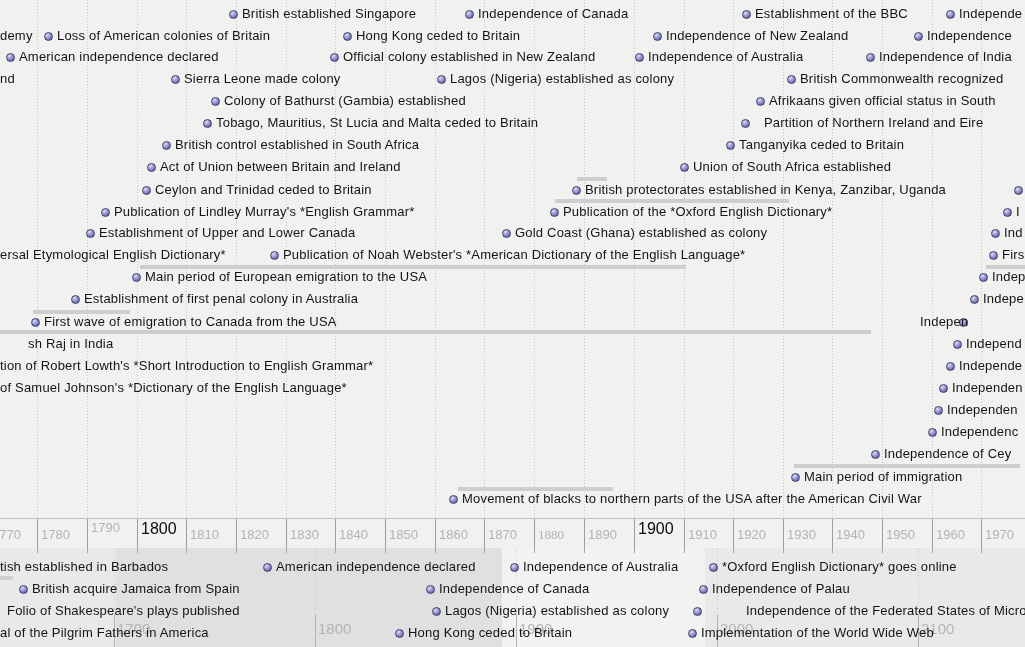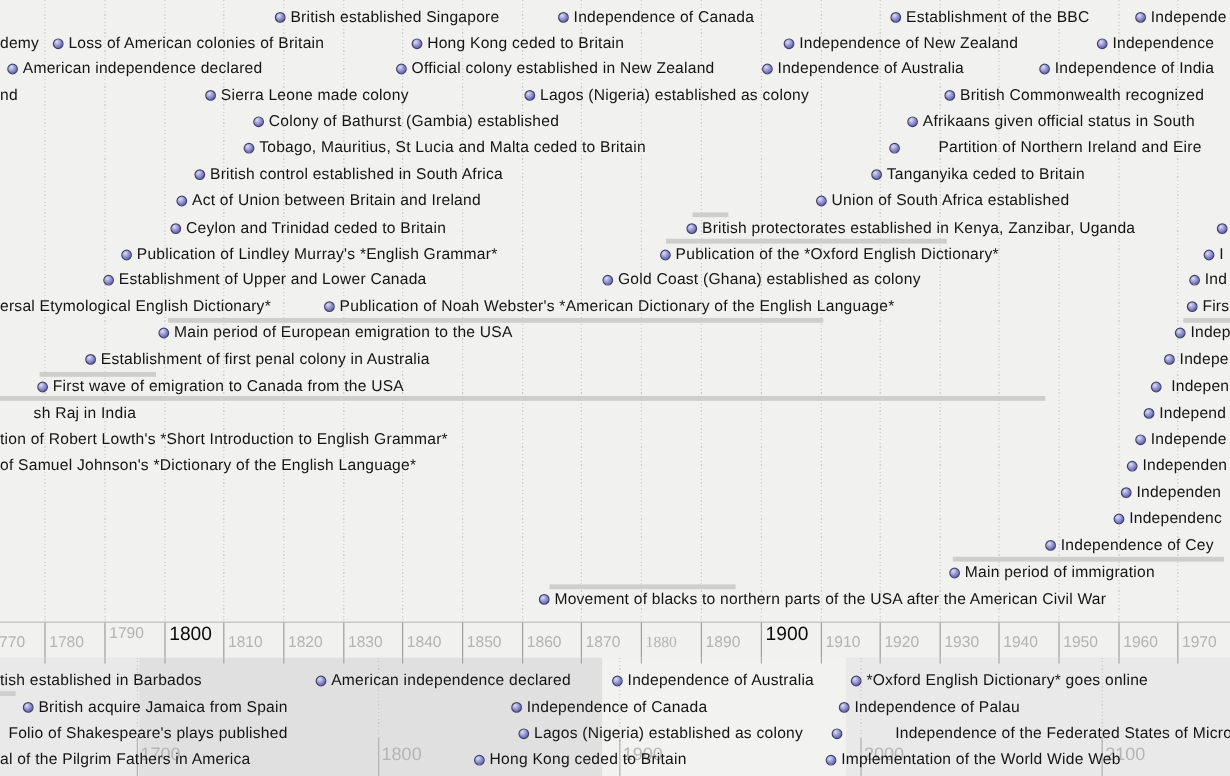--- a/index.html
+++ b/index.html
@@ -169,21 +169,21 @@
     <div class="elabel" style="left: 450px; top: 71px;">Lagos (Nigeria) established as colony</div>
     <div class="dot" style="left: 787px; top: 75px;"></div>
     <div class="elabel" style="left: 800px; top: 71px;">British Commonwealth recognized</div>
     <div class="dot" style="left: 211px; top: 97px;"></div>
     <div class="elabel" style="left: 224px; top: 93px;">Colony of Bathurst (Gambia) established</div>
     <div class="dot" style="left: 756px; top: 97px;"></div>
     <div class="elabel" style="left: 769px; top: 93px;">Afrikaans given official status in South</div>
     <div class="dot" style="left: 203px; top: 119px;"></div>
     <div class="elabel" style="left: 216px; top: 115px;">Tobago, Mauritius, St Lucia and Malta ceded to Britain</div>
     <div class="dot" style="left: 741px; top: 119px;"></div>
-    <div class="elabel" style="left: 782px; top: 115px; text-align: center;">Partition of Northern Ireland and Eire</div>
+    <div class="elabel" style="left: 764px; top: 115px; text-align: center;">Partition of Northern Ireland and Eire</div>
     <div class="dot" style="left: 162px; top: 141px;"></div>
     <div class="elabel" style="left: 175px; top: 137px;">British control established in South Africa</div>
     <div class="dot" style="left: 726px; top: 141px;"></div>
     <div class="elabel" style="left: 739px; top: 137px;">Tanganyika ceded to Britain</div>
     <div class="dot" style="left: 147px; top: 163px;"></div>
     <div class="elabel" style="left: 160px; top: 159px;">Act of Union between Britain and Ireland</div>
     <div class="dot" style="left: 680px; top: 163px;"></div>
     <div class="elabel" style="left: 693px; top: 159px;">Union of South Africa established</div>
     <div class="dot" style="left: 142px; top: 186px;"></div>
     <div class="elabel" style="left: 155px; top: 182px;">Ceylon and Trinidad ceded to Britain</div>
@@ -211,21 +211,21 @@
     <div class="elabel" style="left: 145px; top: 269px;">Main period of European emigration to the USA</div>
     <div class="dot" style="left: 979px; top: 273px;"></div>
     <div class="elabel" style="left: 992px; top: 269px;">Indep</div>
     <div class="dot" style="left: 71px; top: 295px;"></div>
     <div class="elabel" style="left: 84px; top: 291px;">Establishment of first penal colony in Australia</div>
     <div class="dot" style="left: 970px; top: 295px;"></div>
     <div class="elabel" style="left: 983px; top: 291px;">Indepe</div>
     <div class="dot" style="left: 31px; top: 318px;"></div>
     <div class="elabel" style="left: 44px; top: 314px;">First wave of emigration to Canada from the USA</div>
     <div class="dot" style="left: 959px; top: 318px;"></div>
-    <div class="elabel" style="left: 976px; top: 314px;">Indepen</div>
+    <div class="elabel" style="left: 920px; top: 314px;">Indepen</div>
     <div class="elabel" style="left: 0px; top: 336px; margin-left: 28px;">sh Raj in India</div>
     <div class="dot" style="left: 953px; top: 340px;"></div>
     <div class="elabel" style="left: 966px; top: 336px; text-align: center;">Independ</div>
     <div class="elabel" style="left: 0px; top: 358px;">tion of Robert Lowth's *Short Introduction to English Grammar*</div>
     <div class="dot" style="left: 946px; top: 362px;"></div>
     <div class="elabel" style="left: 959px; top: 358px;">Independe</div>
     <div class="elabel" style="left: 0px; top: 380px;">of Samuel Johnson's *Dictionary of the English Language*</div>
     <div class="dot" style="left: 939px; top: 384px;"></div>
     <div class="elabel" style="left: 952px; top: 380px;">Independen</div>
     <div class="dot" style="left: 934px; top: 406px;"></div>

